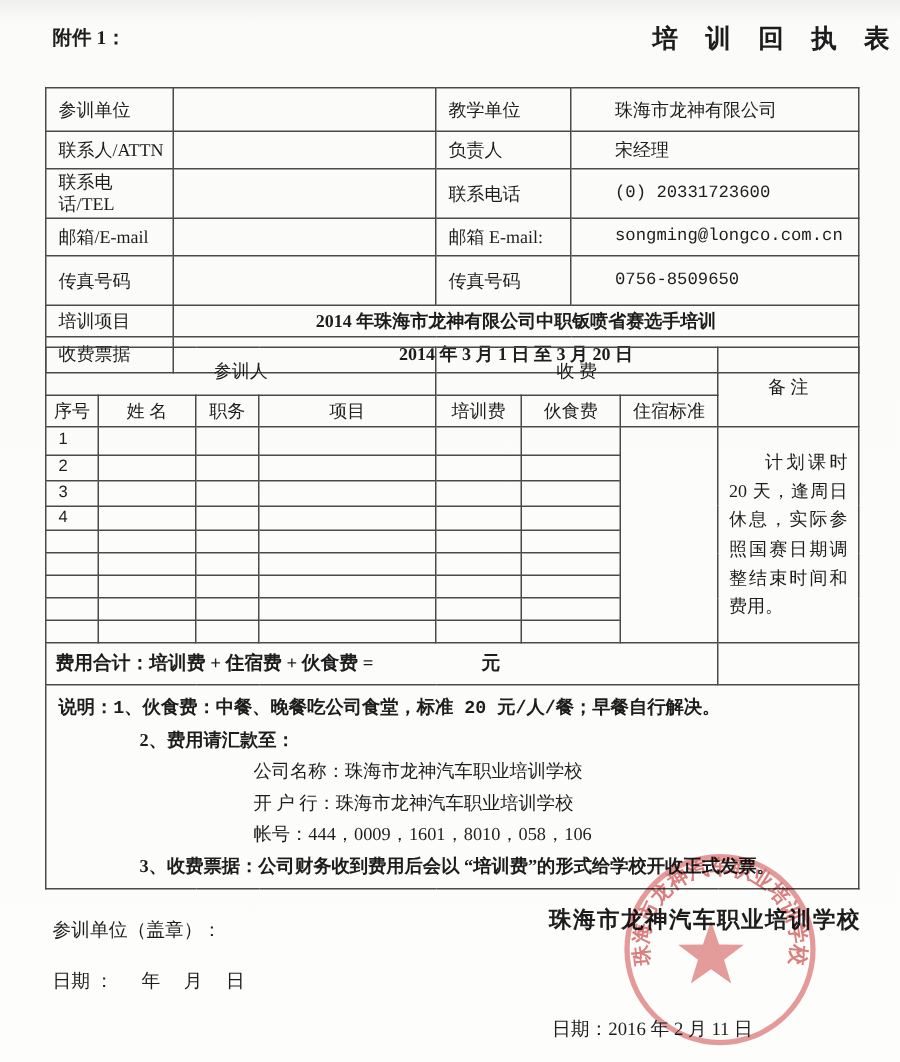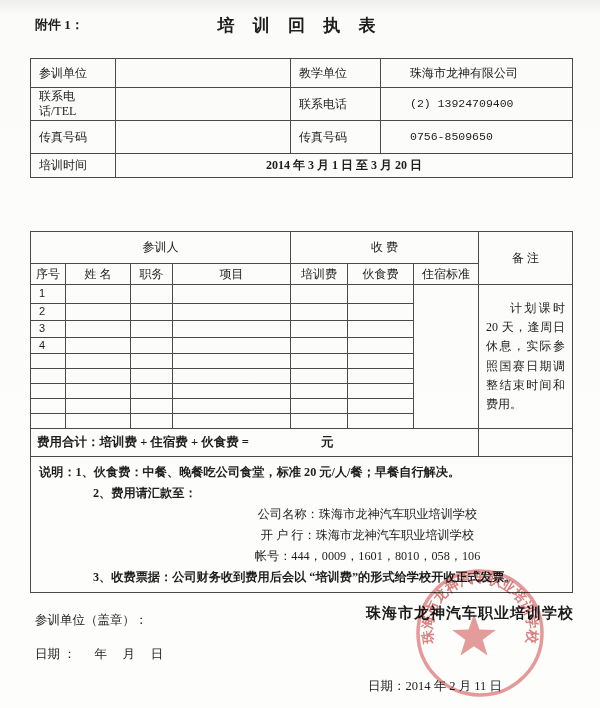--- a/index.html
+++ b/index.html
@@ -9,21 +9,21 @@
     color:#1d1d1d;
     background:#fff;
   }
   .page {
     position:relative; width:600px; height:708px; overflow:hidden;
     background:linear-gradient(180deg,#eeeeec 0,#fbfbf9 14px,#fdfdfc 100%);
   }
   
   .hdr { position:absolute; top:12px; left:0; width:600px; height:34px; }
   .attach { position:absolute; left:35px; top:4px; font-size:13px; font-weight:bold; }
-  .title  { position:absolute; left:0; width:100%; text-align:center; top:2px;
+  .title  { position:absolute; left:0; width:100%; text-align:right; top:2px;
             font-size:17px; font-weight:bold; letter-spacing:7px; }
 
   
   table { border-collapse:collapse; table-layout:fixed; position:absolute; left:30px; }
   td { border:1px solid #4a4a4a; font-size:12px; line-height:1.25;
        padding:1px 4px; overflow:hidden; vertical-align:middle; }
   .info-tbl { top:58px; width:542px; }
   .part-tbl { top:231px; width:542px; }
   .lbl { padding-left:8px; }
   .val { padding-left:29px; }
@@ -31,23 +31,23 @@
   .ctr { text-align:center; }
   .bld { font-weight:bold; }
   .part-tbl td.hd { text-align:center; font-size:12px; }
   .num { font-family:"Liberation Sans","DejaVu Sans",sans-serif; font-size:11px; padding-left:8px; }
   .remark-note { font-size:12px; text-align:justify; padding:4px 7px; line-height:1.6;
                  text-indent:2em; vertical-align:middle; }
   .total-cell { font-weight:bold; font-size:12.5px; padding-left:6px; }
   .total-unit { margin-left:72px; font-weight:bold; }
   .notes-cell { vertical-align:top; padding:5px 6px 4px 6px; }
   .notes-cell div { font-size:12.2px; line-height:21px; white-space:nowrap; }
-  .ind0 { padding-left:2px; font-weight:bold; }
+  .ind0 { padding-left:2px; font-weight:bold;font-family:Liberation Mono, monospace; }
   .ind1 { padding-left:56px; font-weight:bold; }
-  .ind2 { padding-left:132px;text-align:center; }
+  .ind2 { padding-left:132px; }
 
   
   .ft { position:absolute; font-size:12.5px; white-space:pre;font-family:Liberation Serif, serif; }
   .ft-sign-left  { left:35px;  top:612px; }
   .ft-sign-right { left:366px; top:604px; font-size:15px; font-weight:bold; letter-spacing:1px; }
   .ft-date-left  { left:35px;  top:646px; }
   .ft-date-right { left:368px; top:678px; }
 
   
   .stamp { position:absolute; left:404px; top:557px; width:152px; height:152px;
@@ -71,33 +71,49 @@
         <col style="width:192px">
       </colgroup>
     <tbody>
         <tr style="height:29px">
       <td class="lbl">参训单位</td>
       <td></td>
       <td class="lbl">教学单位</td>
       <td class="val">珠海市龙神有限公司</td>
     </tr>
     <tr style="height:25px">
+      <td class="lbl">联系人/ATTN</td>
+      <td></td>
+      <td class="lbl">负责人</td>
+      <td class="val">宋经理</td>
+    </tr>
+    <tr style="height:25px">
       <td class="lbl">联系电话/TEL</td>
       <td></td>
       <td class="lbl">联系电话</td>
-      <td class="val mono">(2) 13924709400</td>
+      <td class="val mono">(0) 20331723600</td>
+    </tr>
+    <tr style="height:25px">
+      <td class="lbl">邮箱/E-mail</td>
+      <td></td>
+      <td class="lbl">邮箱 E-mail:</td>
+      <td class="val mono">songming@longco.com.cn</td>
     </tr>
     <tr style="height:33px">
       <td class="lbl">传真号码</td>
       <td></td>
       <td class="lbl">传真号码</td>
       <td class="val mono">0756-8509650</td>
     </tr>
+    <tr style="height:21px">
+      <td class="lbl">培训项目</td>
+      <td class="ctr bld" colspan="3">2014 年珠海市龙神有限公司中职钣喷省赛选手培训</td>
+    </tr>
     <tr style="height:24px">
-      <td class="lbl">培训时间</td>
+      <td class="lbl">收费票据</td>
       <td class="ctr bld" colspan="3">2014 年 3 月 1 日  至 3 月 20 日</td>
     </tr>
   </tbody>
     </table>
 
   <table class="part-tbl">
     <colgroup>
         <col style="width:35px">
         <col style="width:65px">
         <col style="width:42px">
@@ -211,21 +227,21 @@
         <div class="ind2">帐号：444，0009，1601，8010，058，106</div>
         <div class="ind1">3、收费票据：公司财务收到费用后会以 “培训费”的形式给学校开收正式发票。</div>
       </td>
     </tr>
   </tbody>
     </table>
 
   <div class="ft ft-sign-left">参训单位（盖章）：</div>
   <div class="ft ft-sign-right">珠海市龙神汽车职业培训学校</div>
   <div class="ft ft-date-left">日期 ：      年     月     日</div>
-  <div class="ft ft-date-right">日期：2014 年 2 月 11 日</div>
+  <div class="ft ft-date-right">日期：2016 年 2 月 11 日</div>
 
   <svg class="stamp" viewBox="0 0 152 152">
     <defs>
       <path id="arcpath" d="M 31.8 92.1 A 48 48 0 1 1 120.2 92.1" fill="none"></path>
     </defs>
     <circle cx="76" cy="76" r="62" fill="none" stroke="#d96a6a" stroke-width="3.5" stroke-opacity="0.8"></circle>
     <polygon points="70,57 75.4,72.6 91.9,72.9 78.7,82.8 83.5,98.6 70,89.2 56.5,98.6 61.3,82.8 48.1,72.9 64.6,72.6" fill="#d96a6a" fill-opacity="0.78"></polygon>
     <text font-size="13.5" fill="#d05858" fill-opacity="0.9" font-family="'Liberation Serif',serif" font-weight="bold">
       <textPath href="#arcpath" startOffset="50%" text-anchor="middle">珠海市龙神汽车职业培训学校</textPath>
     </text>

